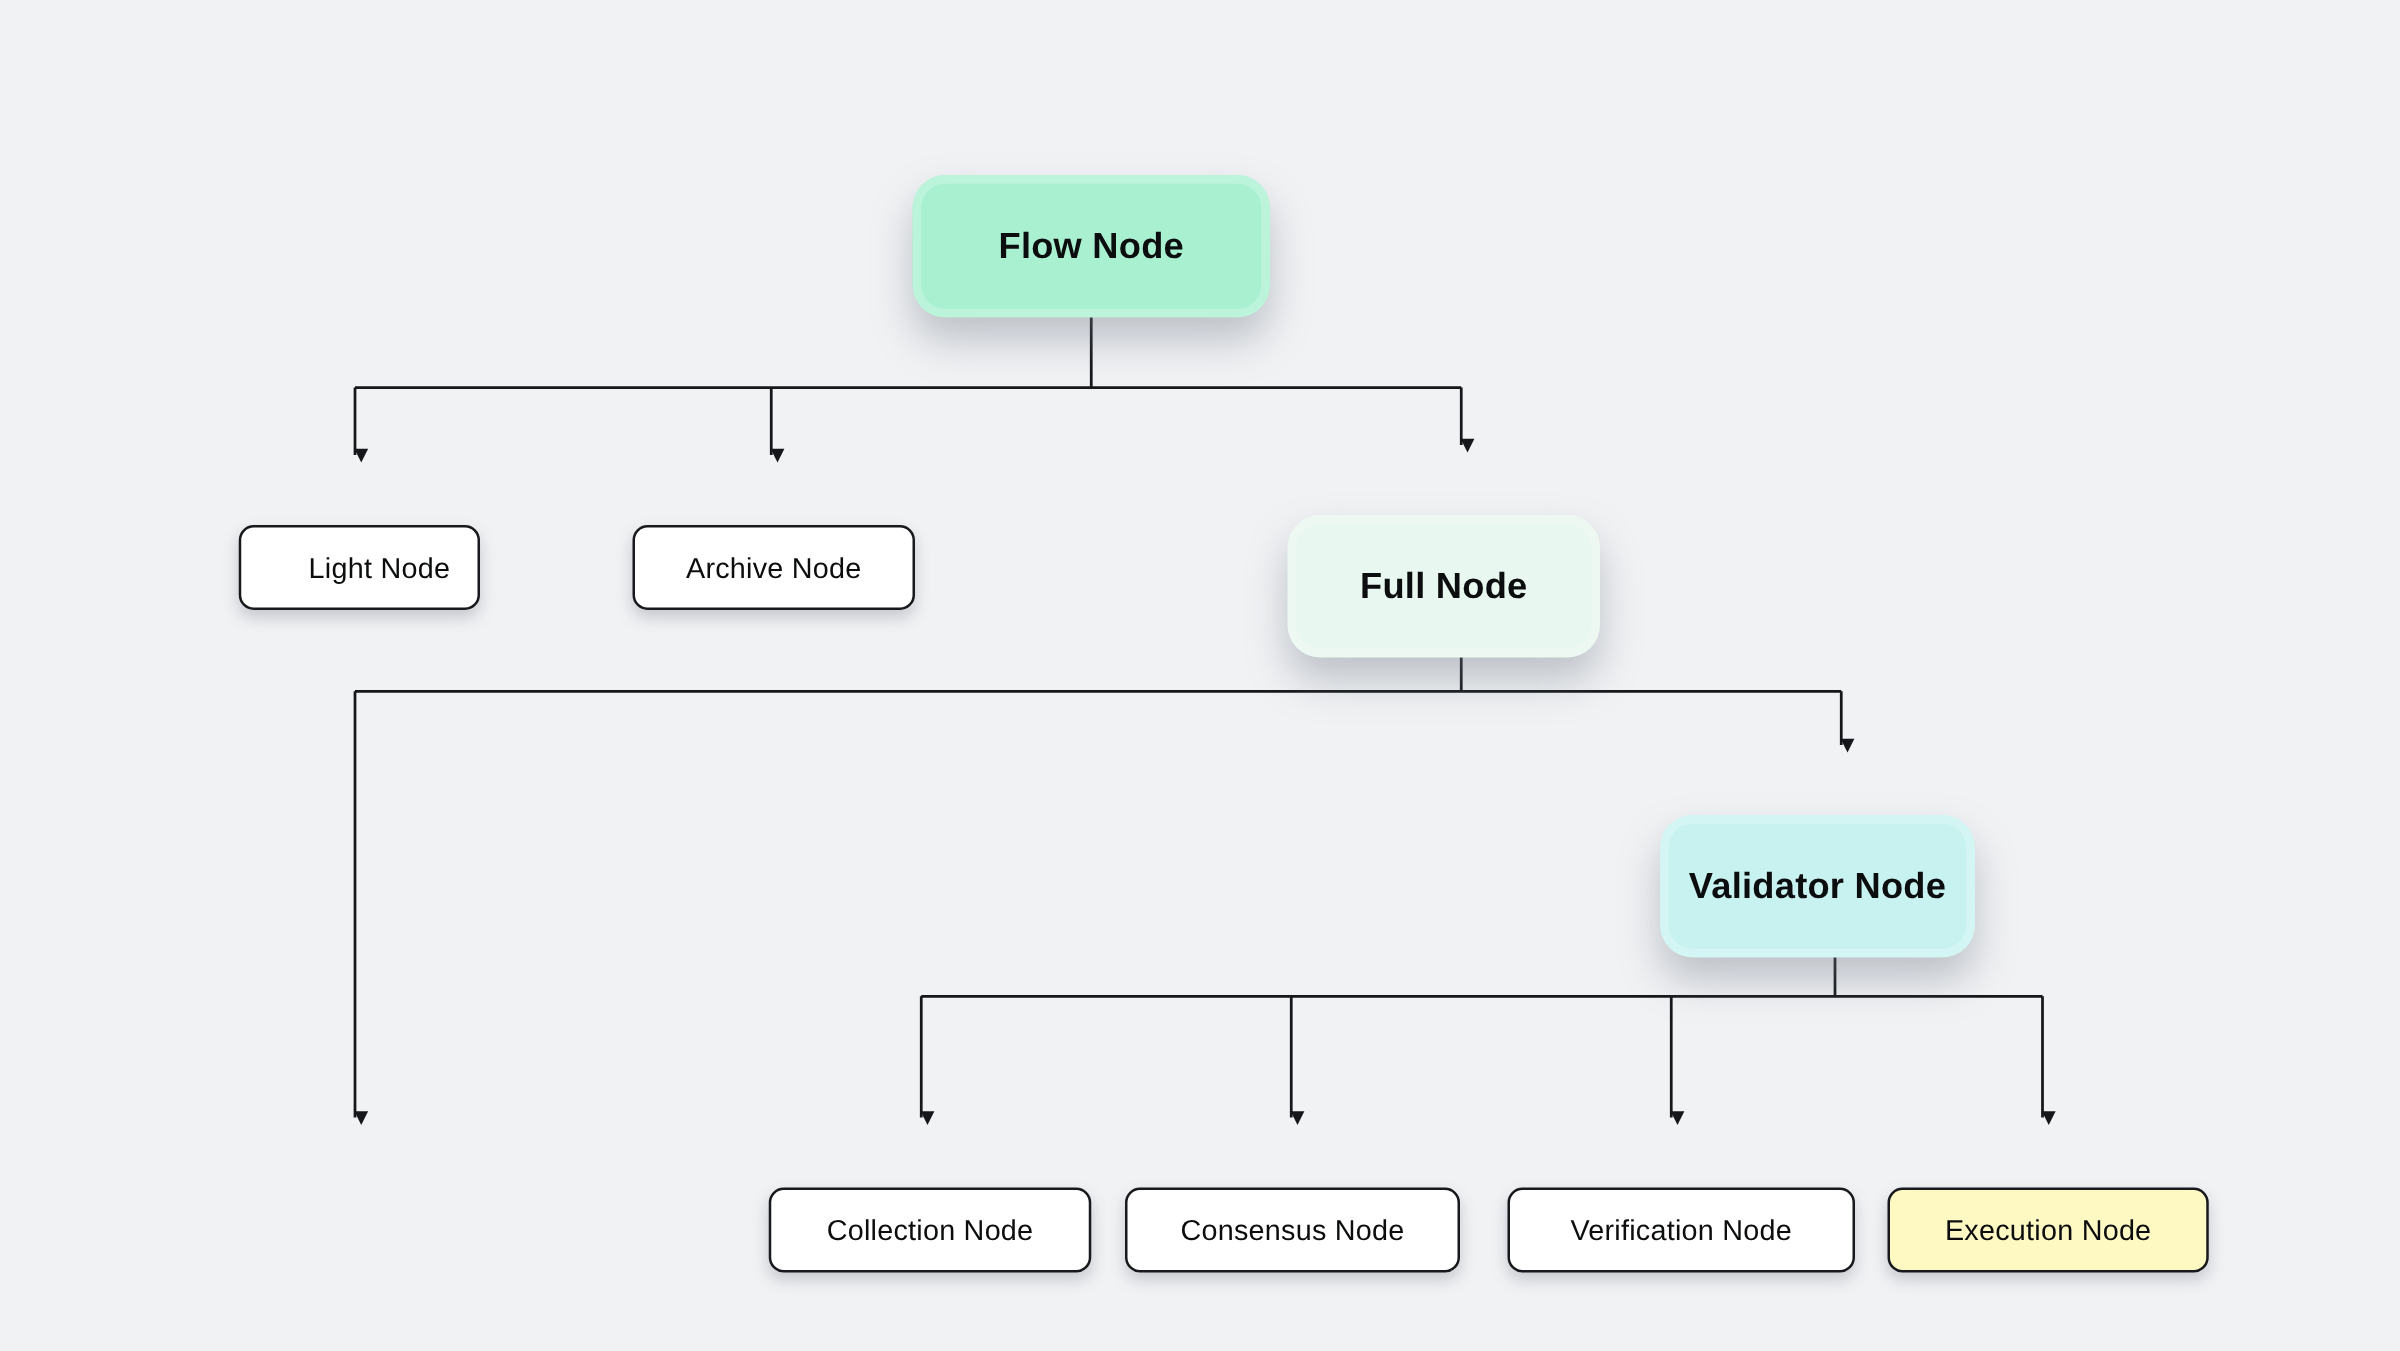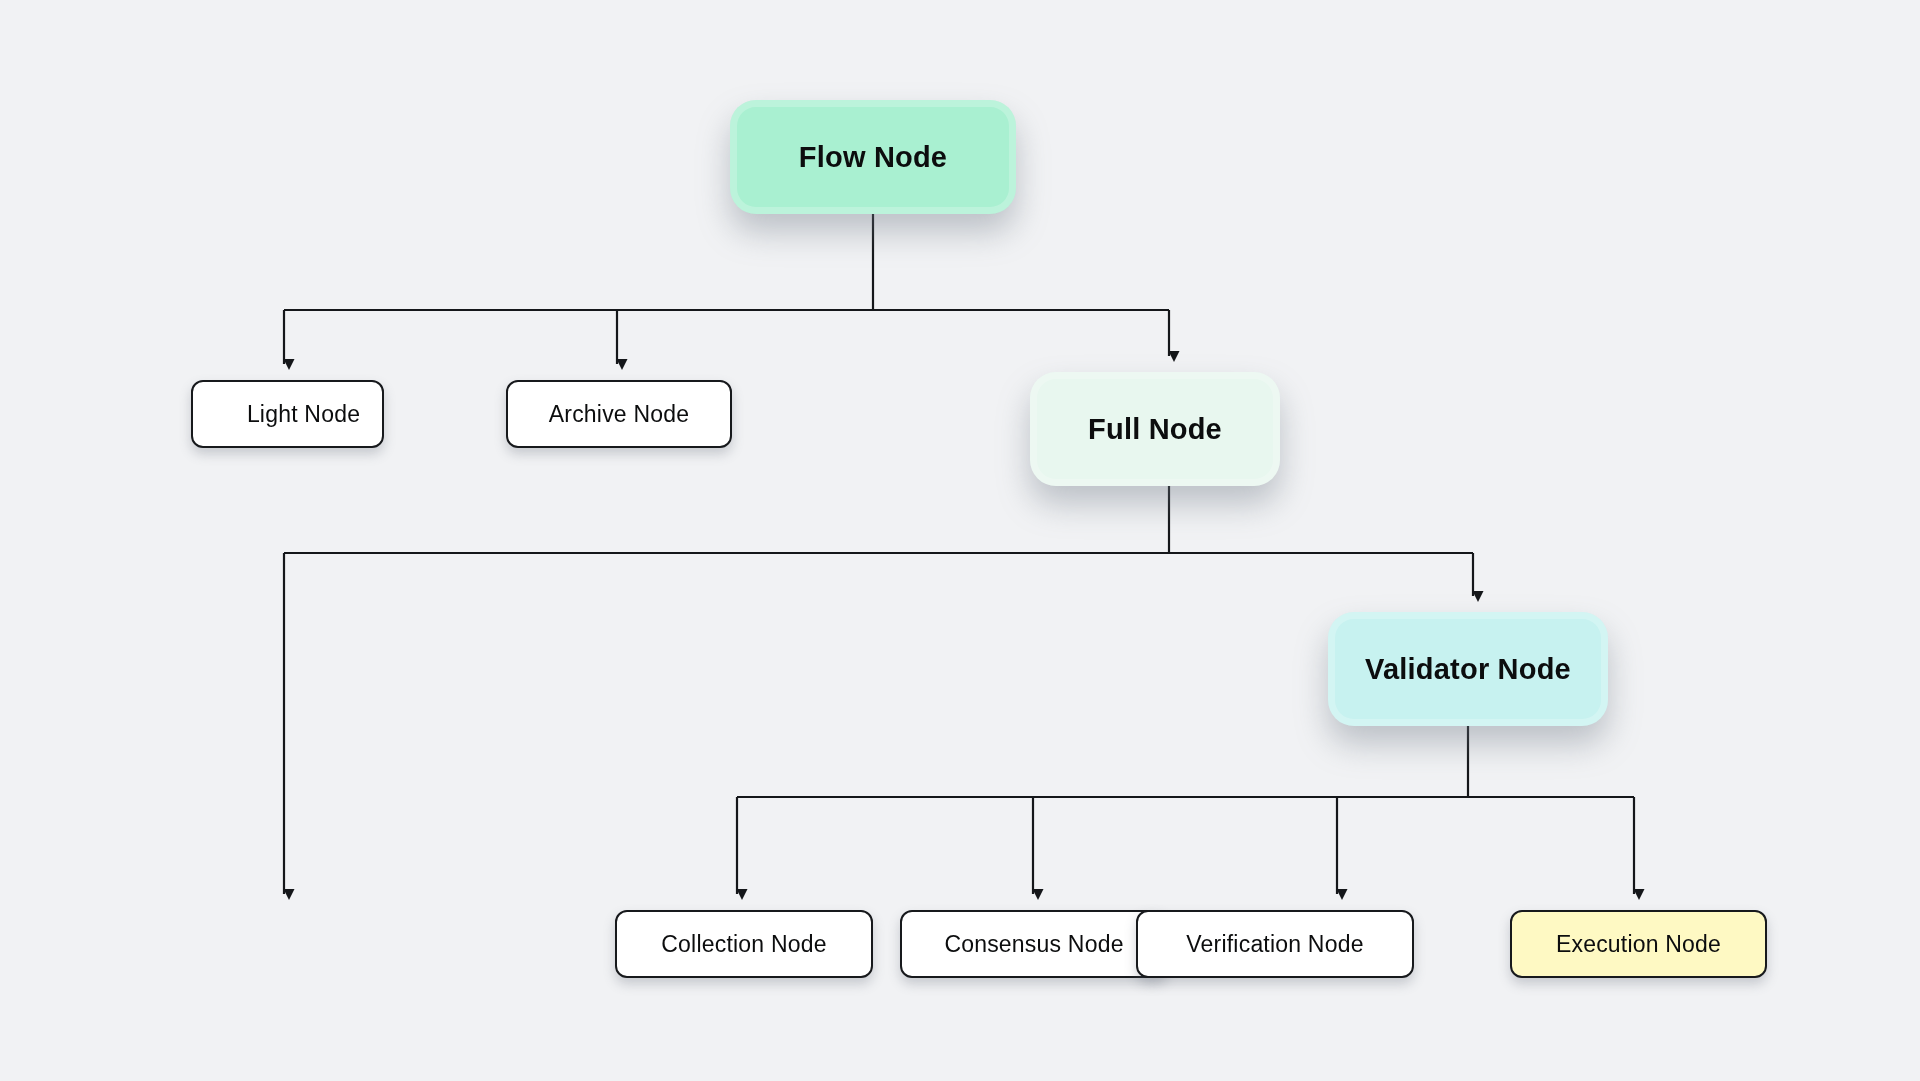--- a/index.html
+++ b/index.html
@@ -29,20 +29,21 @@
     fill: none;
   }
   .node {
     position: absolute;
     display: flex;
     align-items: center;
     justify-content: center;
     box-sizing: border-box;
     color: #0c0d0e;
     white-space: nowrap;
+    margin-top: 40px;
   }
   .pill {
     border-radius: 26px;
     font-size: 29px;
     font-weight: 600;
     letter-spacing: 0.2px;
     box-shadow: 0 18px 32px rgba(110, 120, 132, 0.40),
                 inset 0 0 0 7px rgba(255, 255, 255, 0.22);
   }
   .leaf {
@@ -87,24 +88,24 @@
   </svg>
 
   <div class="node pill" style="left: 730px; top: 100px; width: 286px; height: 114px; background: rgb(169, 240, 209);">Flow Node</div>
 
   <div class="node leaf" style="left: 191px; top: 380px; width: 193px; height: 68px; background: rgb(255, 255, 255); padding-left: 32px;">Light Node</div>
 
   <div class="node leaf" style="left: 506px; top: 380px; width: 226px; height: 68px; background: rgb(255, 255, 255);">Archive Node</div>
 
   <div class="node pill" style="left: 1030px; top: 372px; width: 250px; height: 114px; background: rgb(232, 247, 239);">Full Node</div>
 
-  <div class="node pill" style="left: 1328px; top: 612px; width: 280px; height: 114px; background: rgb(199, 242, 240);">Validator Node</div>
+  <div class="node pill" style="left: 1328px; top: 612px; width: 252px; height: 114px; background: rgb(199, 242, 240);">Validator Node</div>
 
 
   <div class="node leaf" style="left: 615px; top: 910px; width: 258px; height: 68px; background: rgb(255, 255, 255);">Collection Node</div>
 
   <div class="node leaf" style="left: 900px; top: 910px; width: 268px; height: 68px; background: rgb(255, 255, 255);">Consensus Node</div>
 
-  <div class="node leaf" style="left: 1136px; top: 910px; width: 278px; height: 68px; background: rgb(255, 255, 255);">Verification Node</div>
+  <div class="node leaf" style="left: 1206px; top: 910px; width: 278px; height: 68px; background: rgb(255, 255, 255);">Verification Node</div>
 
   <div class="node leaf" style="left: 1510px; top: 910px; width: 257px; height: 68px; background: #fef9c3;">Execution Node</div>
 
 </div>
 
 </body></html>

